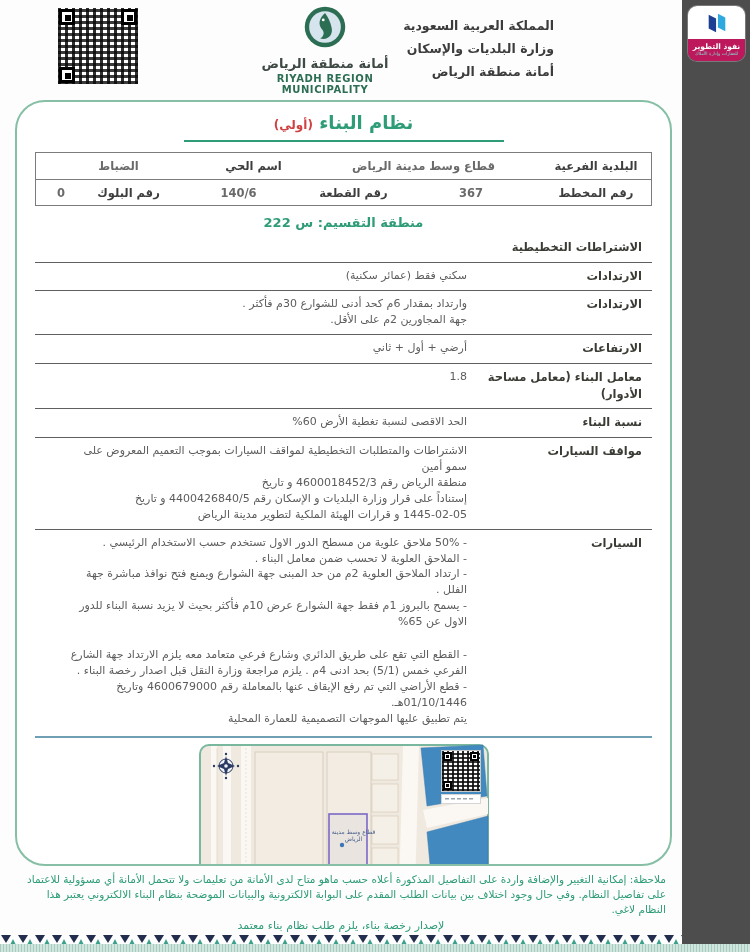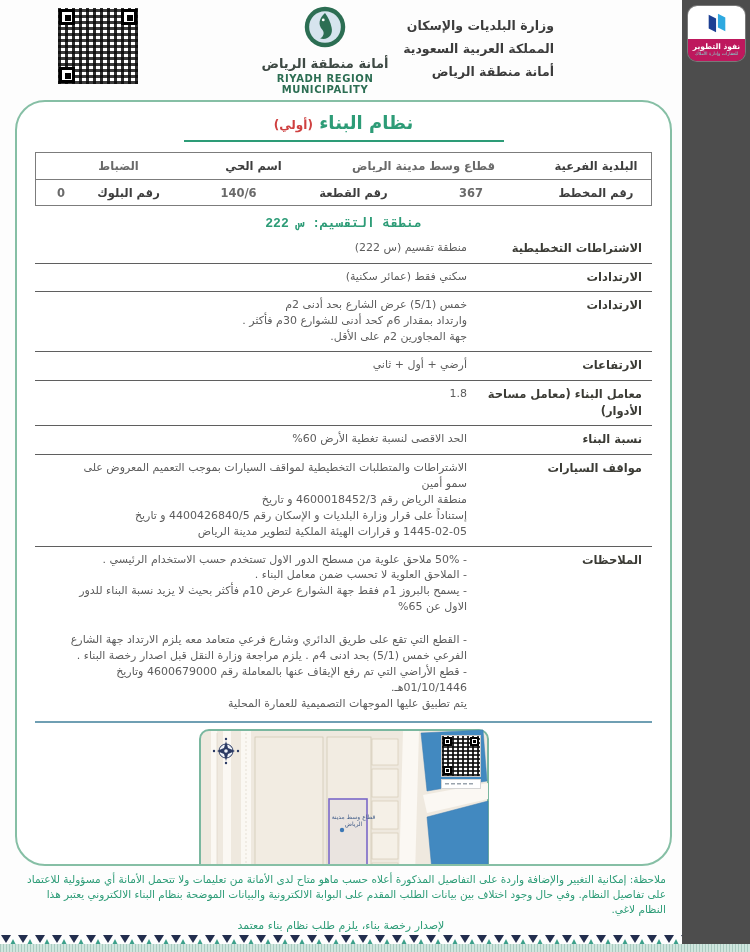--- a/index.html
+++ b/index.html
@@ -43,21 +43,21 @@
   .doc-title .suffix { font-size:12px; color:#cf4040; }
   .title-rule { width:320px; margin:7px auto 10px; border-bottom:2px solid #2d9c77; }
 
   .info-table { margin:2px 10px 0; border:1px solid #7c7c7c; background:#fff; font-size:11.5px; }
   .info-row { display:flex; align-items:center; height:26px; }
   .info-row + .info-row { border-top:1px solid #7c7c7c; }
   .cell { text-align:center;font-weight:bold; }
   .cell.lbl { font-weight:bold; color:#3d3d3d; }
   .cell.val { color:#6a6a6a; }
 
-  .zone-heading { text-align:center; color:#2d9c77; font-weight:bold; font-size:13px; margin:9px 0 4px;font-family:Liberation Mono, monospace; }
+  .zone-heading { text-align:center; color:#2d9c77; font-weight:bold; font-size:13px; margin:9px 0 4px; }
 
   .rule-row { display:flex; padding:5px 10px 6px; border-bottom:1px solid #5f5f5f; margin:0 10px 0 10px; }
   .rule-row.no-border { border-bottom:none; }
   .rule-label { width:175px; flex:none; font-weight:bold; font-size:11.5px; color:#3b3b35; text-align:right; line-height:1.45; }
   .rule-value { flex:1; font-size:11px; color:#5c5c5c; text-align:right; line-height:1.45; padding-left:18px; }
   .rule-value .line { display:block; }
   .pad-line { padding-left:120px; }
   .gap-top { margin-top:17px; }
 
   .teal-rule { margin:3px 10px 6px; border-bottom:2px solid #6f9fb3; }
@@ -119,22 +119,22 @@
     <svg width="44" height="46" viewBox="0 0 50 50" aria-hidden="true">
       <circle cx="25" cy="25" r="23" fill="#2c6e53"></circle>
       <circle cx="25" cy="25" r="18" fill="#d6e4ee"></circle>
       <path d="M25 9 c-6.5 6 -8.5 13 -3 19 c3 3.6 1 8 -2.5 10 c8.5 2.5 15 -4 13 -12.5 c-1.2 -6 -4 -12 -7.5 -16.5 z" fill="#2c6e53"></path>
       <circle cx="23" cy="17" r="1.6" fill="#ffffff"></circle>
     </svg>
     <div class="emblem-ar">أمانة منطقة الرياض</div>
     <div class="emblem-en">RIYADH REGION MUNICIPALITY</div>
   </div>
   <div class="gov-lines">
+    <div>المملكة العربية السعودية</div>
     <div>وزارة البلديات والإسكان</div>
-    <div>المملكة العربية السعودية</div>
     <div>أمانة منطقة الرياض</div>
   </div>
 </div>
 
 <div class="doc-card">
   <div class="doc-title">
     <span>نظام البناء</span>
     <span class="suffix">(أولي)</span>
   </div>
   <div class="title-rule"></div>
@@ -153,32 +153,30 @@
       <div class="cell val" style="width:135px">140/6</div>
       <div class="cell lbl" style="width:85px">رقم البلوك</div>
       <div class="cell val" style="flex:1">0</div>
     </div>
   </div>
 
   <div class="zone-heading">منطقة التقسيم: س 222</div>
 
   <div class="rule-row">
     <div class="rule-label">الاشتراطات التخطيطية</div>
-    <div class="rule-value">منطقة تقسيم (س 222)</div>
   </div>
 
   <div class="rule-row">
     <div class="rule-label">الارتدادات</div>
     <div class="rule-value">سكني فقط (عمائر سكنية)</div>
   </div>
 
   <div class="rule-row">
     <div class="rule-label">الارتدادات</div>
     <div class="rule-value">
-      <span class="line">خمس (5/1) عرض الشارع بحد أدنى 2م</span>
       <span class="line">وارتداد بمقدار 6م كحد أدنى للشوارع 30م فأكثر .</span>
       <span class="line">جهة المجاورين 2م على الأقل.</span>
     </div>
   </div>
 
   <div class="rule-row">
     <div class="rule-label">الارتفاعات</div>
     <div class="rule-value">أرضي + أول + ثاني</div>
   </div>
 
@@ -196,24 +194,25 @@
     <div class="rule-label">مواقف السيارات</div>
     <div class="rule-value">
       <span class="line">الاشتراطات والمتطلبات التخطيطية لمواقف السيارات بموجب التعميم المعروض على سمو أمين</span>
       <span class="line">منطقة الرياض رقم 4600018452/3 و تاريخ</span>
       <span class="line">إستناداً على قرار وزارة البلديات و الإسكان رقم 4400426840/5 و تاريخ</span>
       <span class="line">1445-02-05 و قرارات الهيئة الملكية لتطوير مدينة الرياض</span>
     </div>
   </div>
 
   <div class="rule-row no-border">
-    <div class="rule-label">الملاحظات</div>
+    <div class="rule-label">السيارات</div>
     <div class="rule-value">
       <span class="line">- 50% ملاحق علوية من مسطح الدور الاول تستخدم حسب الاستخدام الرئيسي .</span>
       <span class="line">- الملاحق العلوية لا تحسب ضمن معامل البناء .</span>
+      <span class="line">- ارتداد الملاحق العلوية 2م من حد المبنى جهة الشوارع ويمنع فتح نوافذ مباشرة جهة الفلل .</span>
       <span class="line">- يسمح بالبروز 1م فقط جهة الشوارع عرض 10م فأكثر بحيث لا يزيد نسبة البناء للدور الاول عن 65%</span>
       <span class="line gap-top">- القطع التي تقع على طريق الدائري وشارع فرعي متعامد معه يلزم الارتداد جهة الشارع</span>
       <span class="line">الفرعي خمس (5/1) بحد ادنى 4م . يلزم مراجعة وزارة النقل قبل اصدار رخصة البناء .</span>
       <span class="line">- قطع الأراضي التي تم رفع الإيقاف عنها بالمعاملة رقم 4600679000 وتاريخ 01/10/1446هـ.</span>
       <span class="line">يتم تطبيق عليها الموجهات التصميمية للعمارة المحلية</span>
     </div>
   </div>
 
   <div class="teal-rule"></div>
 

